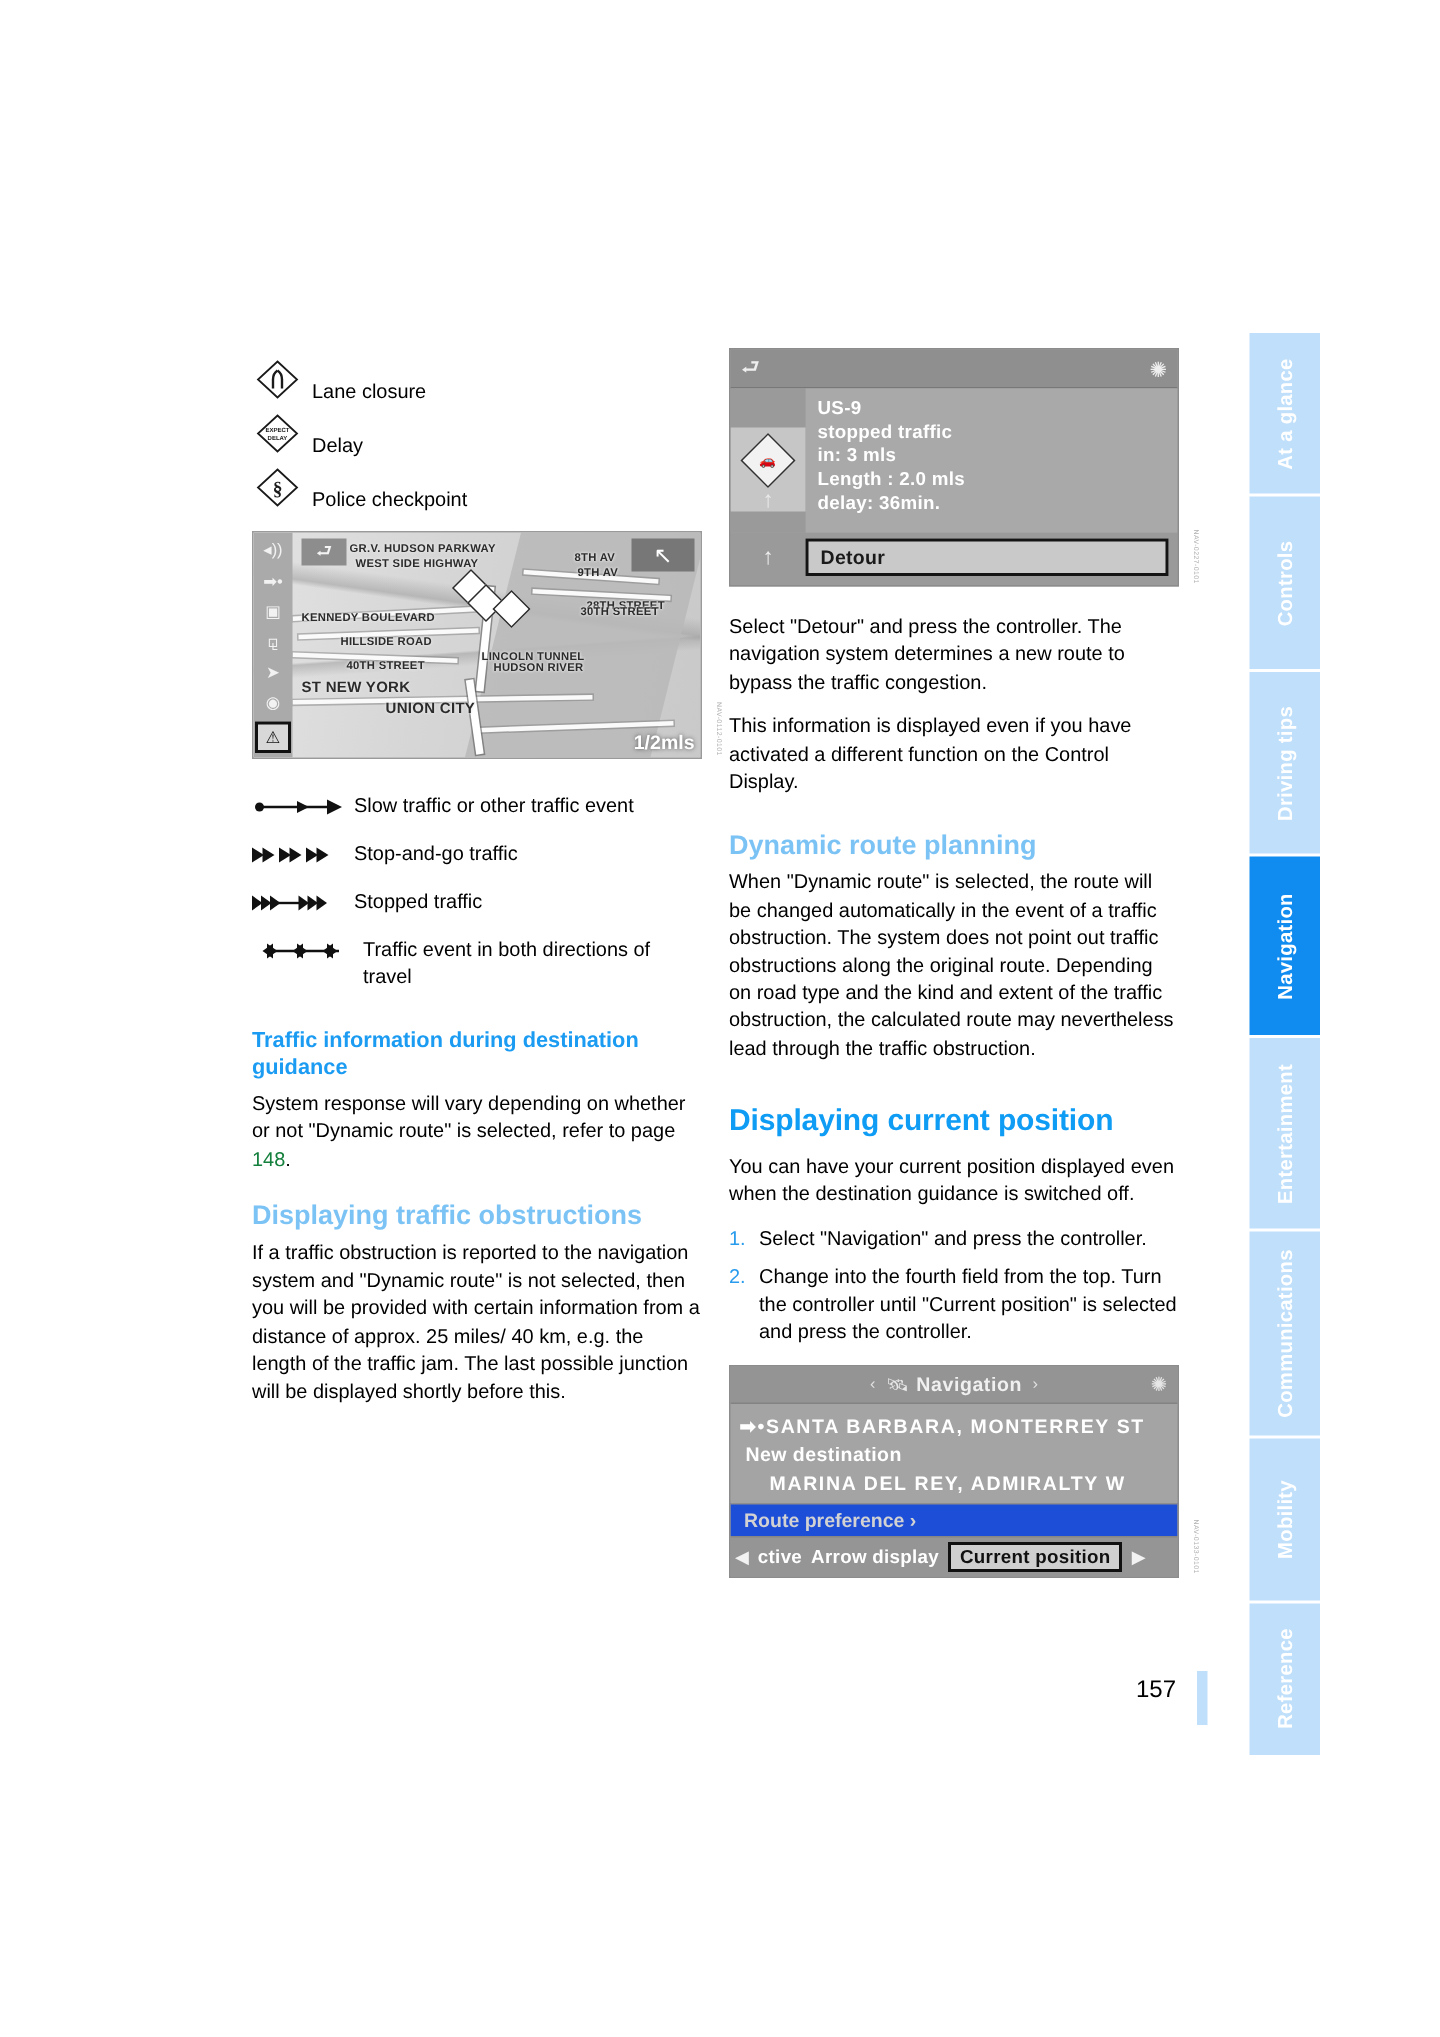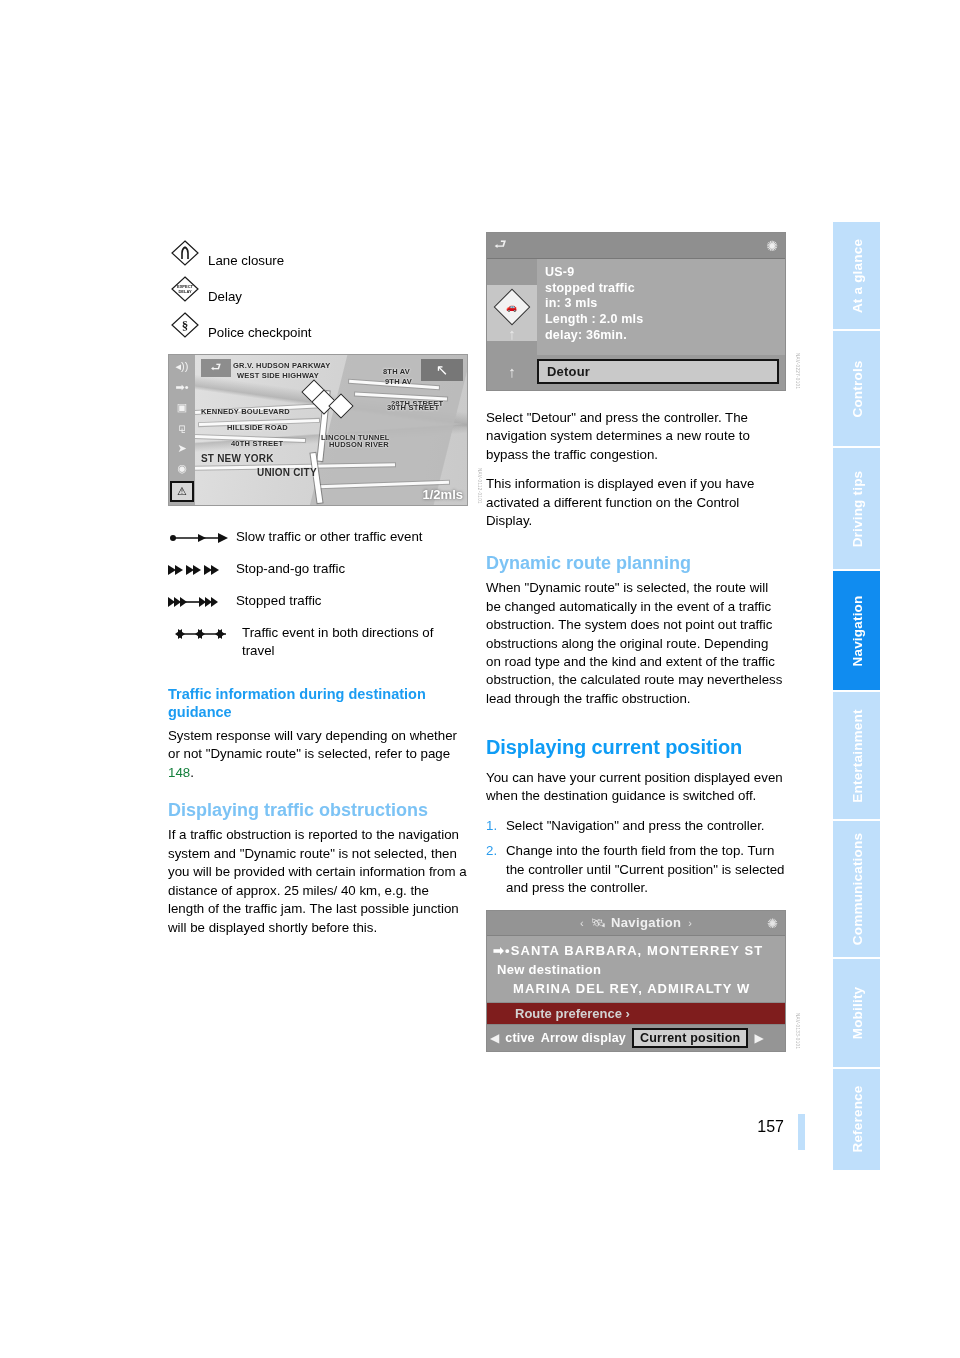--- a/index.html
+++ b/index.html
@@ -388,25 +388,25 @@
     font-size: 13px;
     font-weight: bold;
     padding: 2px 10px;
     letter-spacing: .3px;
     white-space: nowrap;
     overflow: hidden;
   }
   .nav-item.dest { padding-left: 6px; letter-spacing: 1.1px; }
   .nav-item.dest2 { padding-left: 26px; letter-spacing: 1.1px; }
   .nav-pref {
-    background: #7f1d1d;
+    background: #1d4ed8;
     color: #d2d2d2;
     font-size: 13px;
     font-weight: bold;
-    padding: 3px 28px;
+    padding: 3px 9px;
     border-top: 1px solid #8e8e8e;
   }
   .nav-foot {
     background: #959595;
     display: flex;
     align-items: center;
     padding: 3px 3px;
     border-top: 1px solid #868686;
     gap: 6px;
   }

